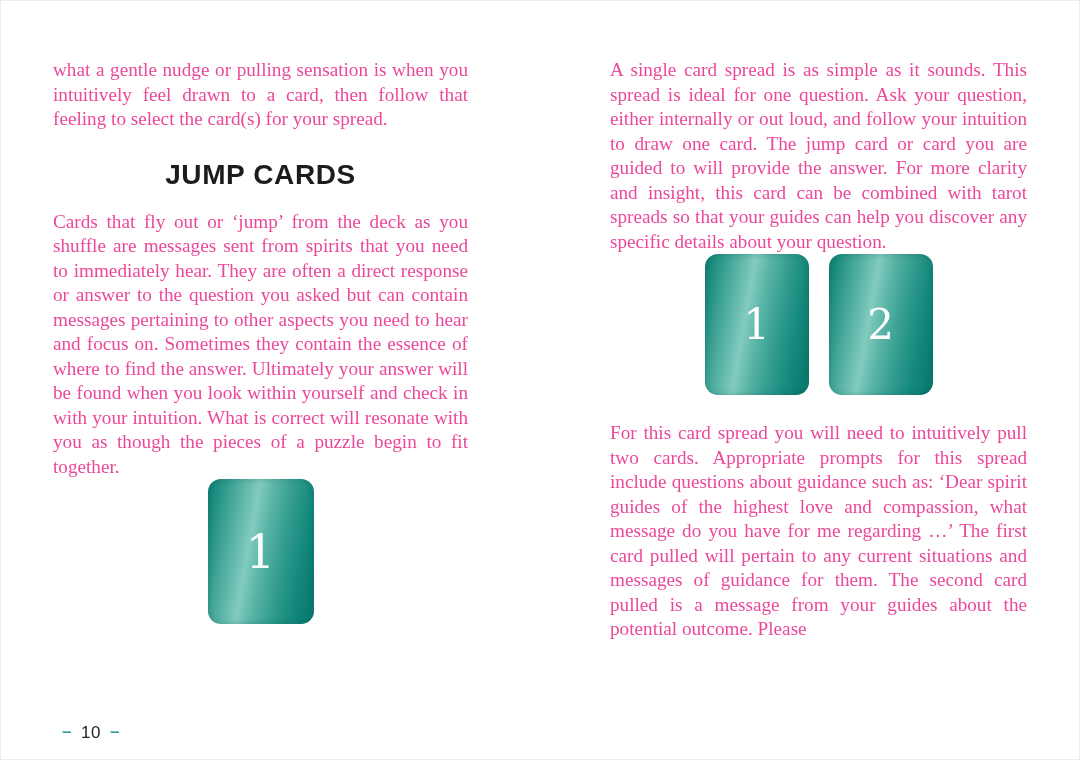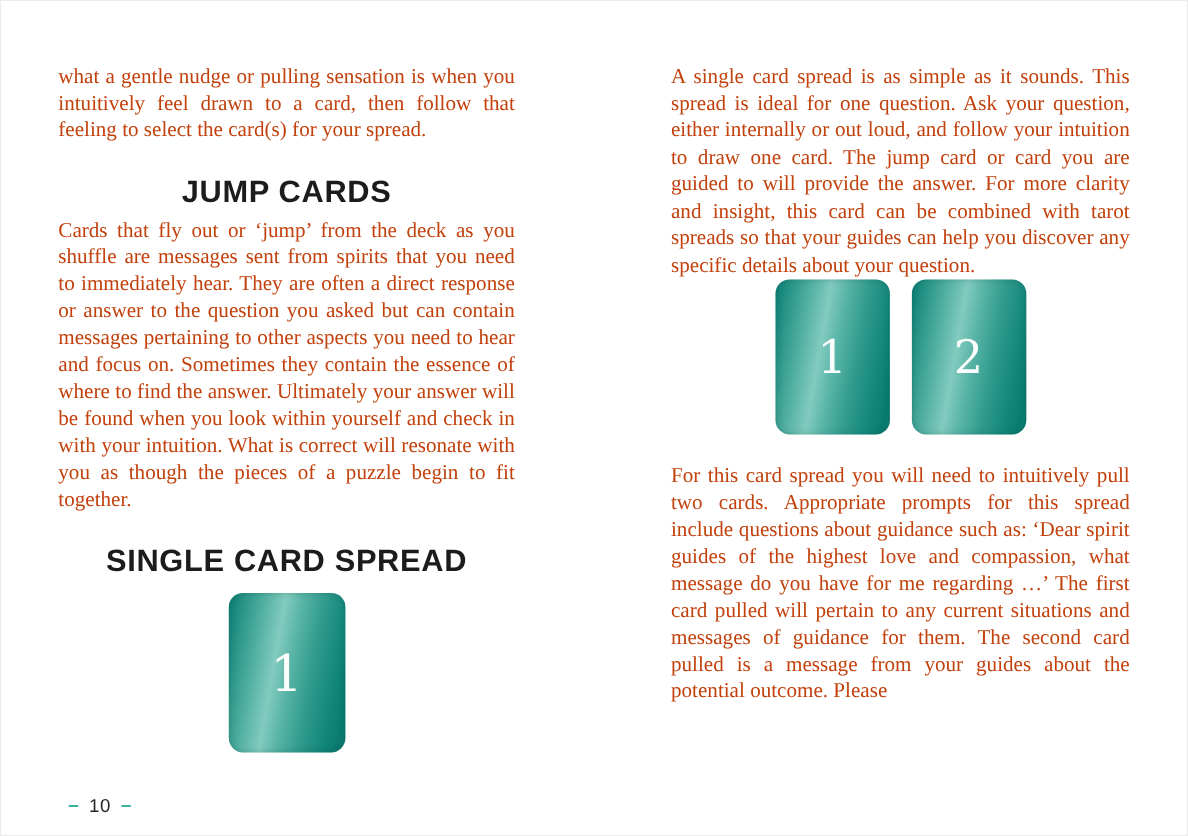--- a/index.html
+++ b/index.html
@@ -20,36 +20,36 @@
     height: 100%;
   }
   .page.left  { padding: 57px 72px 0 52px; }
   .page.right { padding: 57px 52px 0 70px; }
 
   .body-text {
     margin: 0;
     font-family: "Liberation Serif", serif;
     font-size: 19.2px;
     line-height: 24.5px;
-    color: #c2410c;
+    color: #ec4899;
     text-align: justify;
   }
 
   .heading {
     margin: 0;
     font-family: "Liberation Sans", sans-serif;
     font-weight: 800;
     font-size: 28px;
     line-height: 34px;
     letter-spacing: 0.6px;
     color: #1c1c1c;
     text-align: center;
     white-space: nowrap;
   }
-  .h-jump   { margin-top: 26px; margin-bottom: 6px; }
+  .h-jump   { margin-top: 26px; margin-bottom: 18px; }
   .h-single { margin-top: 26px; margin-bottom: 12px; }
   .h-double { margin-top: 28px; margin-bottom: 16px; }
 
   .card {
     border-radius: 13px;
     background: linear-gradient(100deg,
       #0b7e73 0%, #1f8e82 8%, #54b1a3 26%, #82cbbf 40%,
       #58b4a6 52%, #2f9a8d 68%, #15897d 82%, #0a7b70 94%, #0d8076 100%);
     display: flex;
     align-items: center;
@@ -86,21 +86,20 @@
 
 <div class="book">
 
   <div class="page left">
     <p class="body-text">what a gentle nudge or pulling sensation is when you intuitively feel drawn to a card, then follow that feeling to select the card(s) for your spread.</p>
 
     <h2 class="heading h-jump">JUMP CARDS</h2>
 
     <p class="body-text">Cards that fly out or ‘jump’ from the deck as you shuffle are messages sent from spirits that you need to immediately hear. They are often a direct response or answer to the question you asked but can contain messages pertaining to other aspects you need to hear and focus on. Sometimes they contain the essence of where to find the answer. Ultimately your answer will be found when you look within yourself and check in with your intuition. What is correct will resonate with you as though the pieces of a puzzle begin to fit together.</p>
 
-    <h2 class="heading h-single">SINGLE CARD SPREAD</h2>
 
     <div class="card single">
       <span>1</span>
     </div>
 
     <div class="footer">
       <span class="dash">–</span><span>10</span><span class="dash">–</span>
     </div>
   </div>
 

